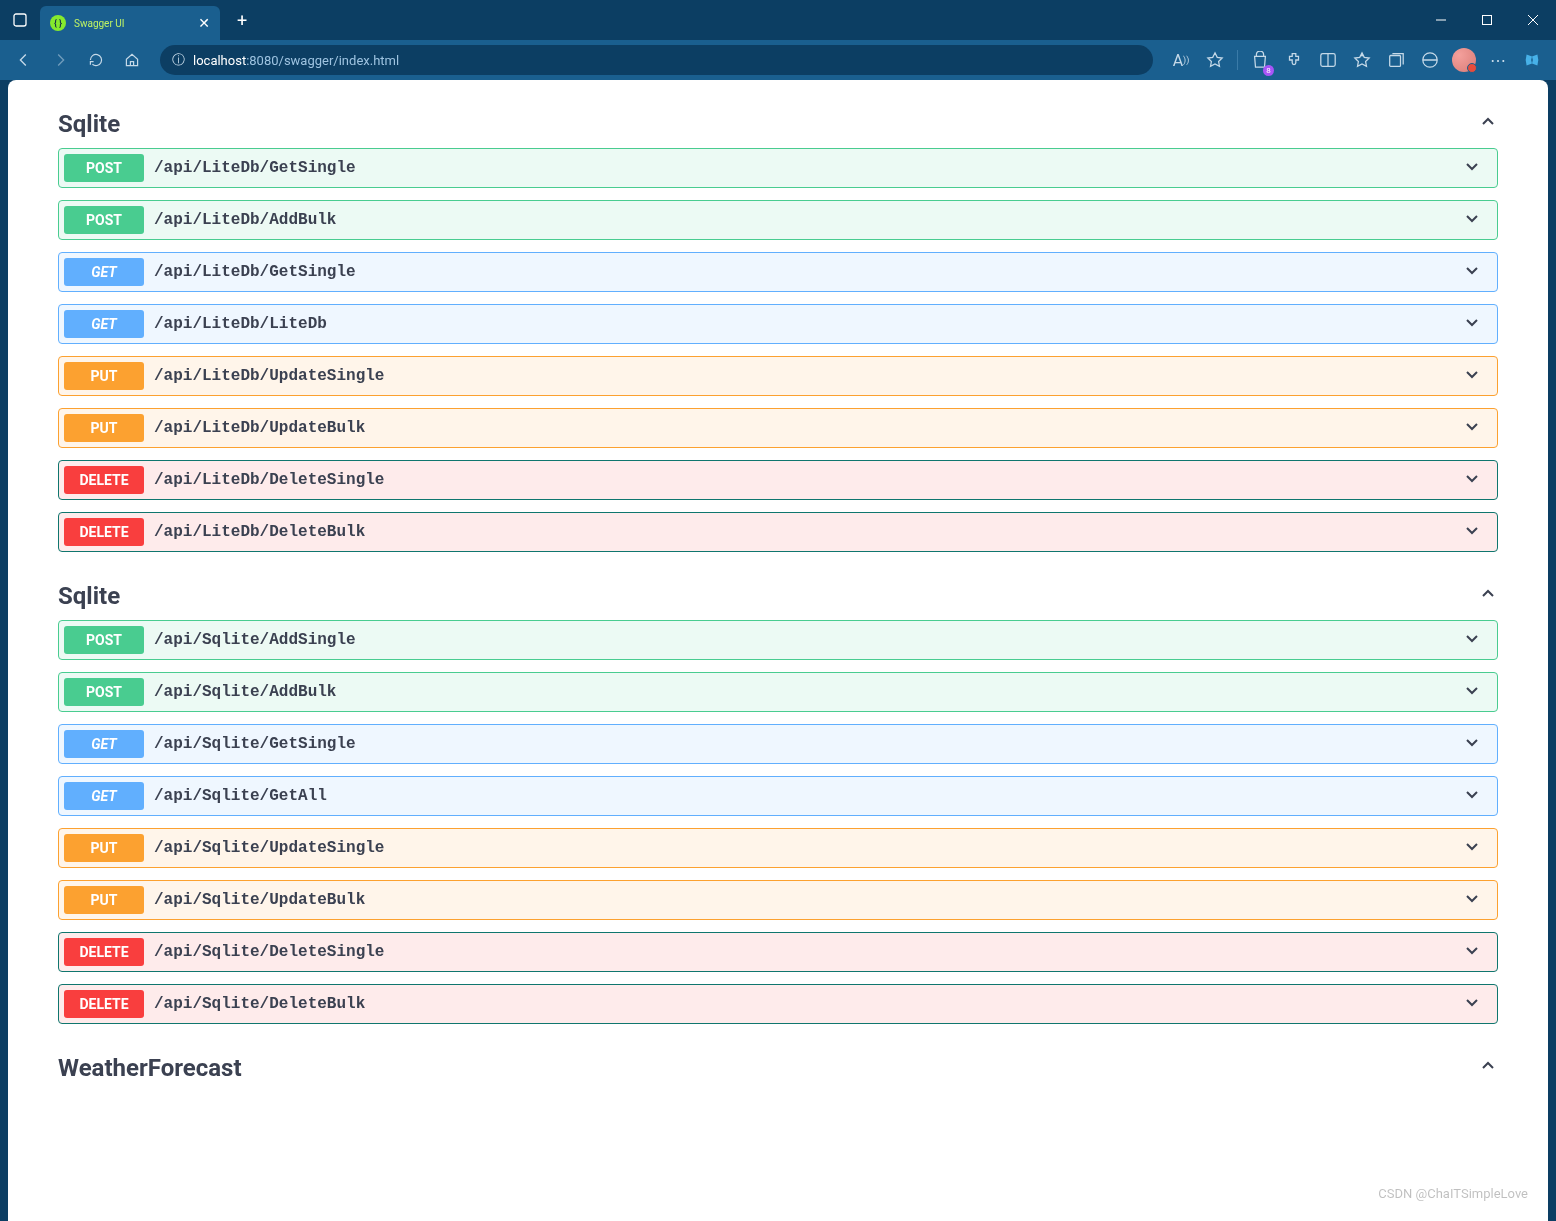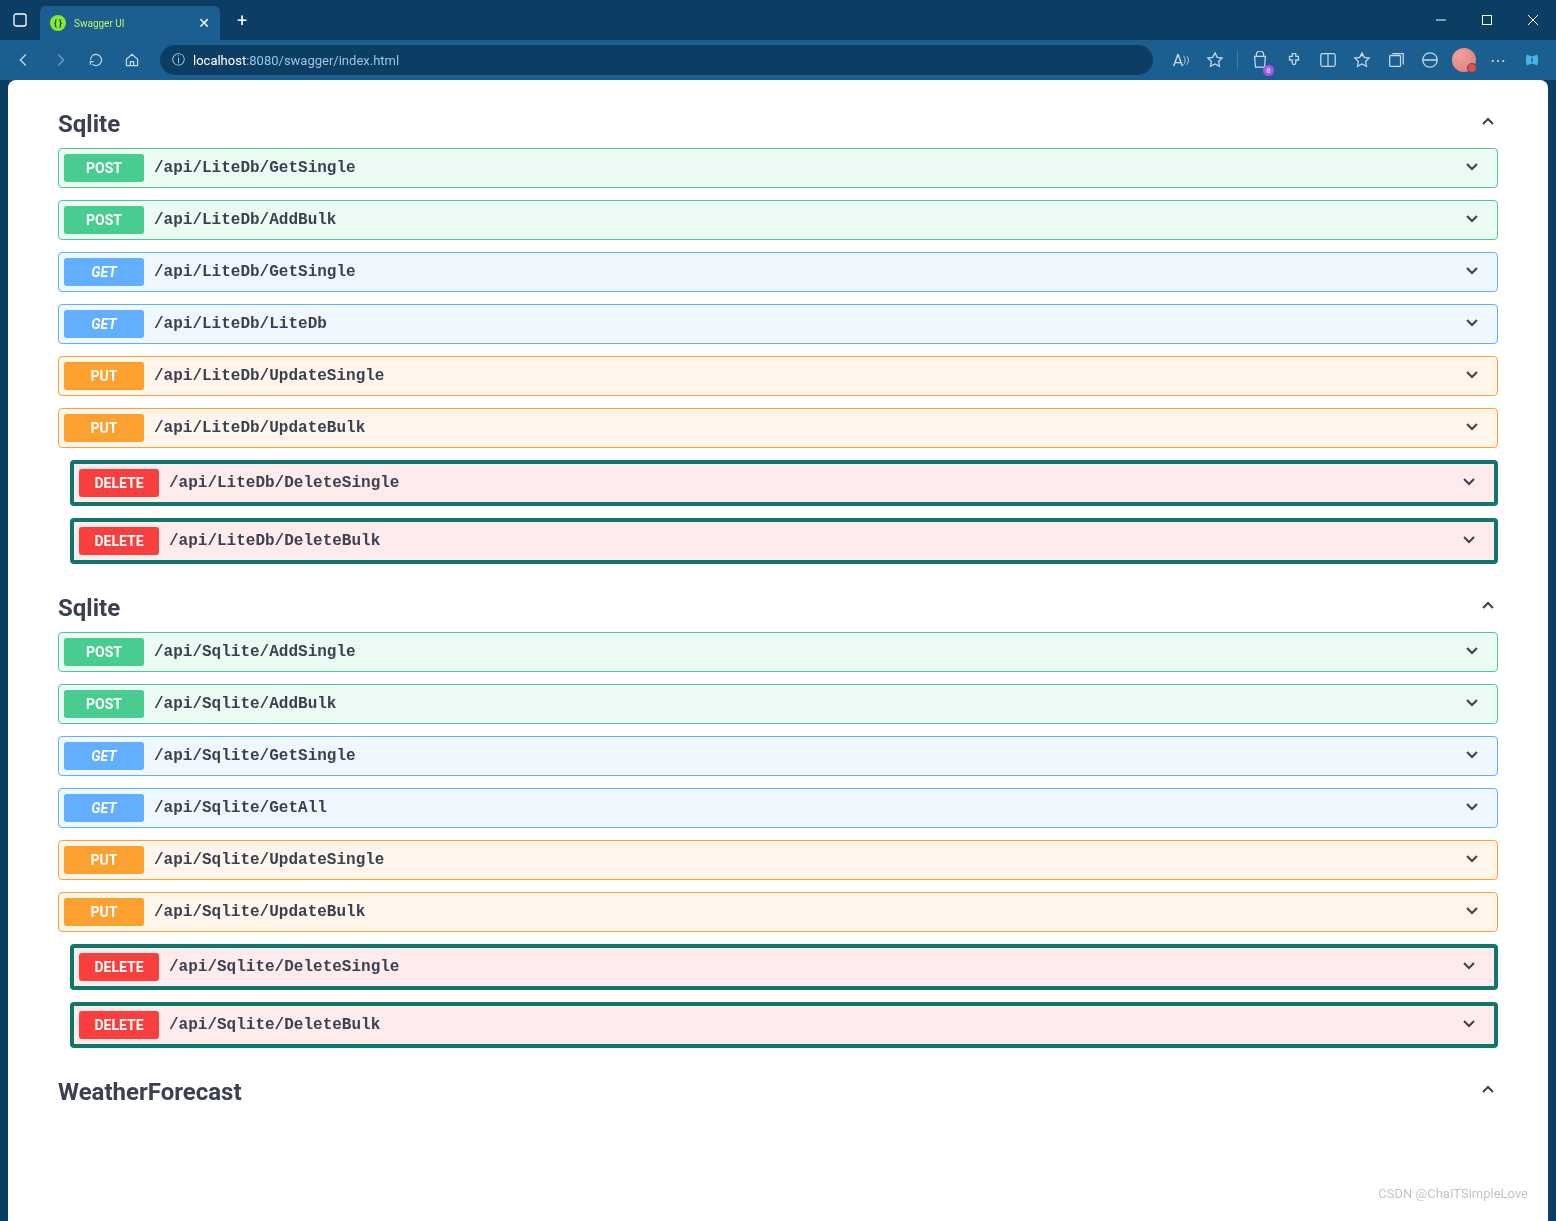--- a/index.html
+++ b/index.html
@@ -266,22 +266,21 @@
   border: 1px solid #61affe;
 }
 
 .opblock-put {
   background: rgba(252, 161, 48, 0.1);
   border: 1px solid #fca130;
 }
 
 .opblock-delete {
   background: rgba(249, 62, 62, 0.1);
-  border: 4px solid #0f766e;
-  margin-left: 12px;
+  border: 1px solid #0f766e;
 }
 
 .method-badge {
   min-width: 80px;
   height: 28px;
   border-radius: 3px;
   color: #fff;
   font-size: 14px;
   font-weight: 700;
   display: flex;

